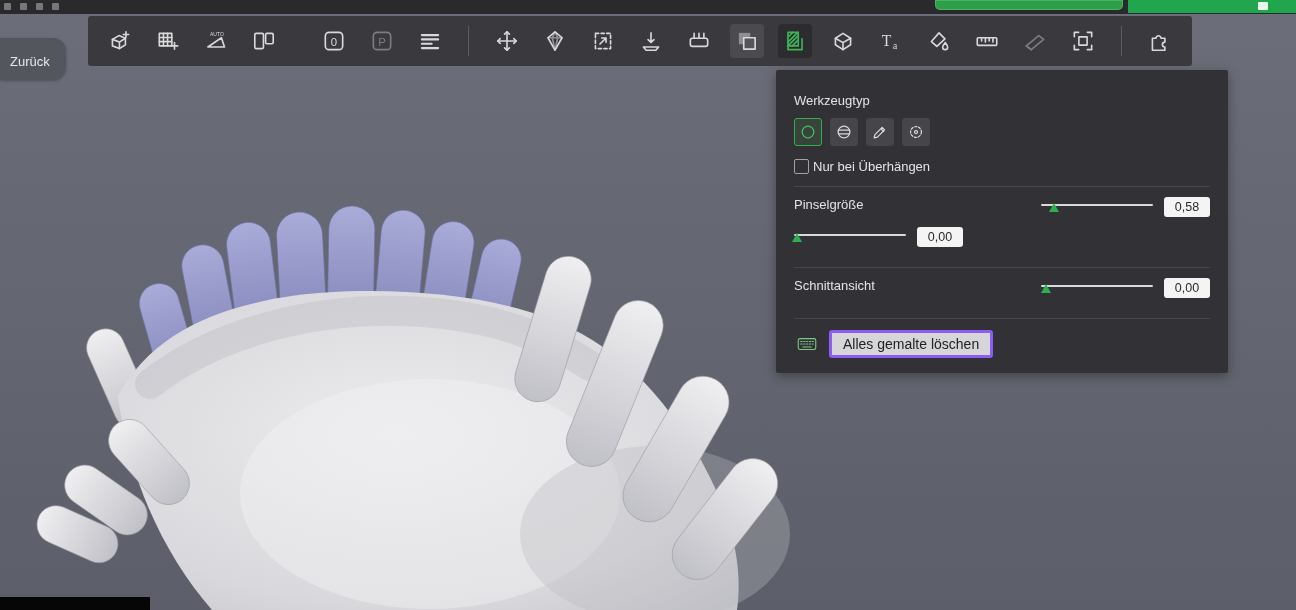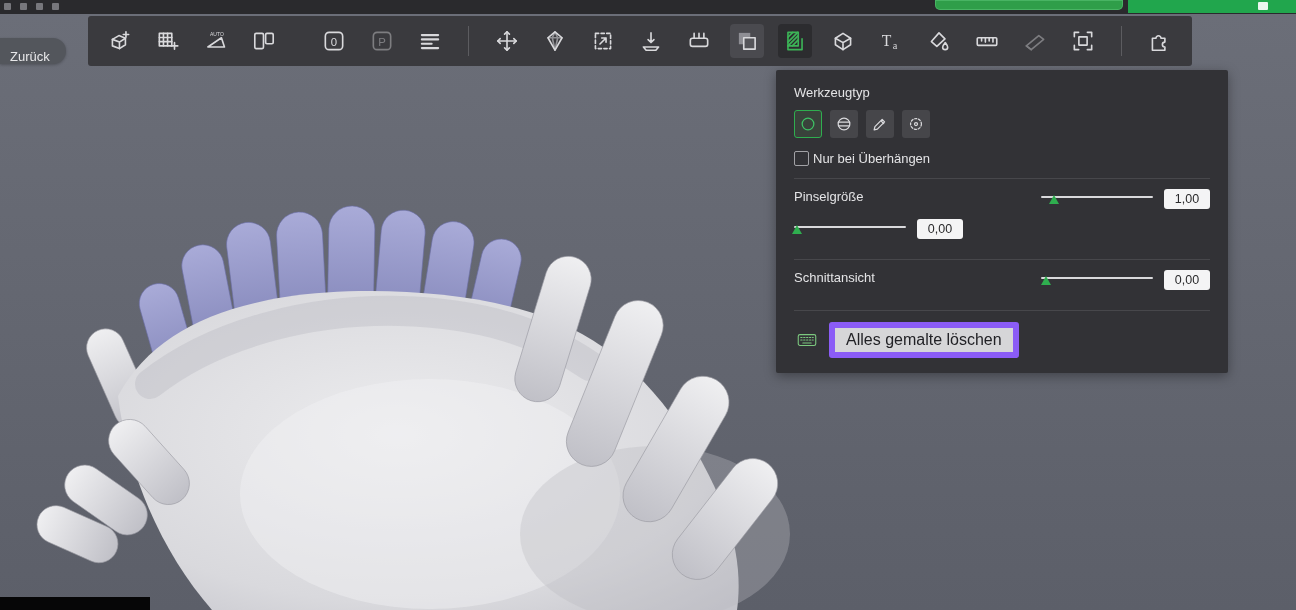--- a/index.html
+++ b/index.html
@@ -22,40 +22,40 @@
   .toolbar{position:absolute;left:88px;top:2px;height:50px;display:flex;align-items:center;padding:0 8px;background:#3a3a3e;border-radius:3px;z-index:10;}
   .tb-btn{width:34px;height:34px;margin:0 7px;display:flex;align-items:center;justify-content:center;border-radius:4px;flex:none;}
   .tb-btn.pressed{background:#4a4a4f;}
   .tb-btn.active{background:#2c2c2f;}
   .tb-btn.disabled{opacity:.42;}
   .tb-sep{width:1px;height:30px;background:#5c5c60;margin:0 14px;flex:none;}
   .tb-gap{width:22px;flex:none;}
   .ic{display:flex;}
 
   
-  .back-btn{position:absolute;left:0;top:24px;height:26px;padding:0 16px 0 10px;background:#53565c;border-radius:0 13px 13px 0;display:flex;align-items:flex-end;color:#e8e8ea;font-size:13px;z-index:10;box-shadow:0 1px 3px rgba(0,0,0,.25);}
+  .back-btn{position:absolute;left:0;top:24px;height:26px;padding:16px 16px 0 10px;background:#53565c;border-radius:0 13px 13px 0;display:flex;align-items:flex-start;color:#e8e8ea;font-size:13px;z-index:10;box-shadow:0 1px 3px rgba(0,0,0,.25);}
 
   
   .panel{position:absolute;left:776px;top:56px;width:452px;box-sizing:border-box;background:#323236;border-radius:2px;padding:13px 18px 15px 18px;color:#e4e4e6;font-size:13px;z-index:9;box-shadow:0 3px 12px rgba(0,0,0,.35);}
-  .panel-title{margin:2px 0 10px 0;}
+  .panel-title{margin:10px 0 10px 0;}
   .tool-row{display:flex;gap:8px;margin-bottom:10px;}
   .tool-btn{width:26px;height:26px;background:#46464a;border-radius:3px;display:flex;align-items:center;justify-content:center;border:1px solid transparent;}
   .tool-btn.selected{border-color:#2fae4f;background:#39423b;}
   .tool-btn.selected g{stroke:#3ec264;}
   .chk-row{display:flex;align-items:center;gap:4px;height:20px;}
   .chk{width:13px;height:13px;border:1px solid #a2a2a6;border-radius:2px;background:transparent;flex:none;}
   .divider{height:1px;background:#47474b;margin:10px 0;}
   .slider-row{display:flex;align-items:flex-start;height:30px;}
   .sl-label{flex:1;padding-right:6px;white-space:nowrap;overflow:hidden;}
   .slider{position:relative;width:112px;height:16px;flex:none;}
   .track{position:absolute;left:0;right:0;top:7px;height:2px;background:#d9d9dc;border-radius:1px;}
   .thumb{position:absolute;top:6px;width:0;height:0;border-left:5.5px solid transparent;border-right:5.5px solid transparent;border-bottom:9px solid #2fae4f;}
   .value-box{width:46px;height:20px;background:#f4f4f5;color:#2a2a2c;border-radius:3px;display:flex;align-items:center;justify-content:center;margin-left:11px;font-size:12.5px;flex:none;}
   .bottom-row{display:flex;align-items:center;gap:9px;margin-top:11px;}
-  .clear-btn{background:#d6d6d8;border:6px solid #8b5cf6;border-radius:3px;padding:3px 11px;font-size:16px;color:#222226;font-family:"Liberation Sans",sans-serif;}
+  .clear-btn{background:#d6d6d8;border:3px solid #8b5cf6;border-radius:3px;padding:3px 11px;font-size:14px;color:#222226;font-family:"Liberation Sans",sans-serif;}
 
   .bottom-strip{position:absolute;left:0;bottom:0;width:150px;height:13px;background:#060607;z-index:8;}
 </style>
 </head>
 <body>
 
 <div id="app">
 
   <div class="titlebar">
     <div class="tb-frag">
@@ -401,21 +401,21 @@
         <span>Nur bei Überhängen</span>
       </div>
       <div class="divider"></div>
 
       <div class="slider-row">
         <span class="sl-label">Pinselgröße</span>
         <div class="slider">
           <div class="track"></div>
           <div class="thumb" style="left: calc(12% - 5.5px);"></div>
         </div>
-        <div class="value-box">1,00</div>
+        <div class="value-box">0,58</div>
       </div>
 
       <div class="slider-row">
         <div class="slider">
           <div class="track"></div>
           <div class="thumb" style="left: calc(3% - 5.5px);"></div>
         </div>
         <div class="value-box">0,00</div>
       </div>
 

